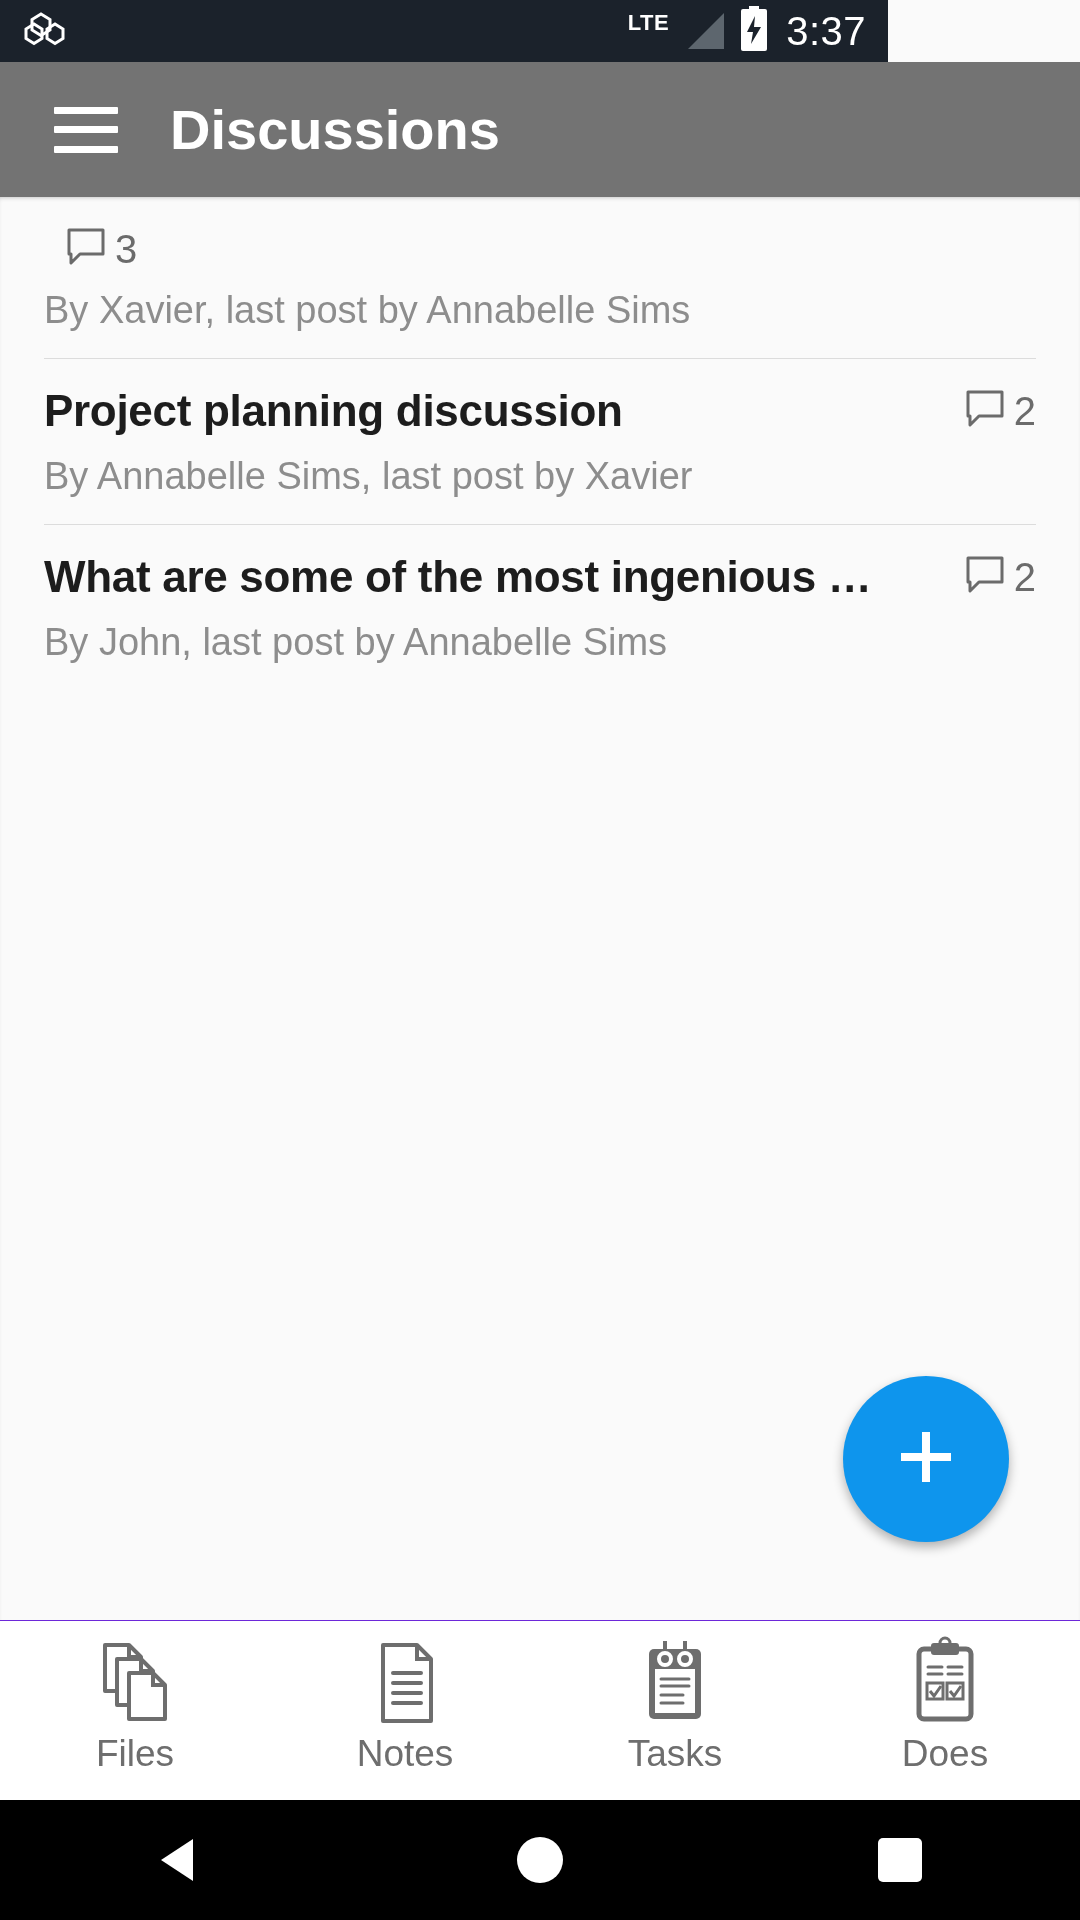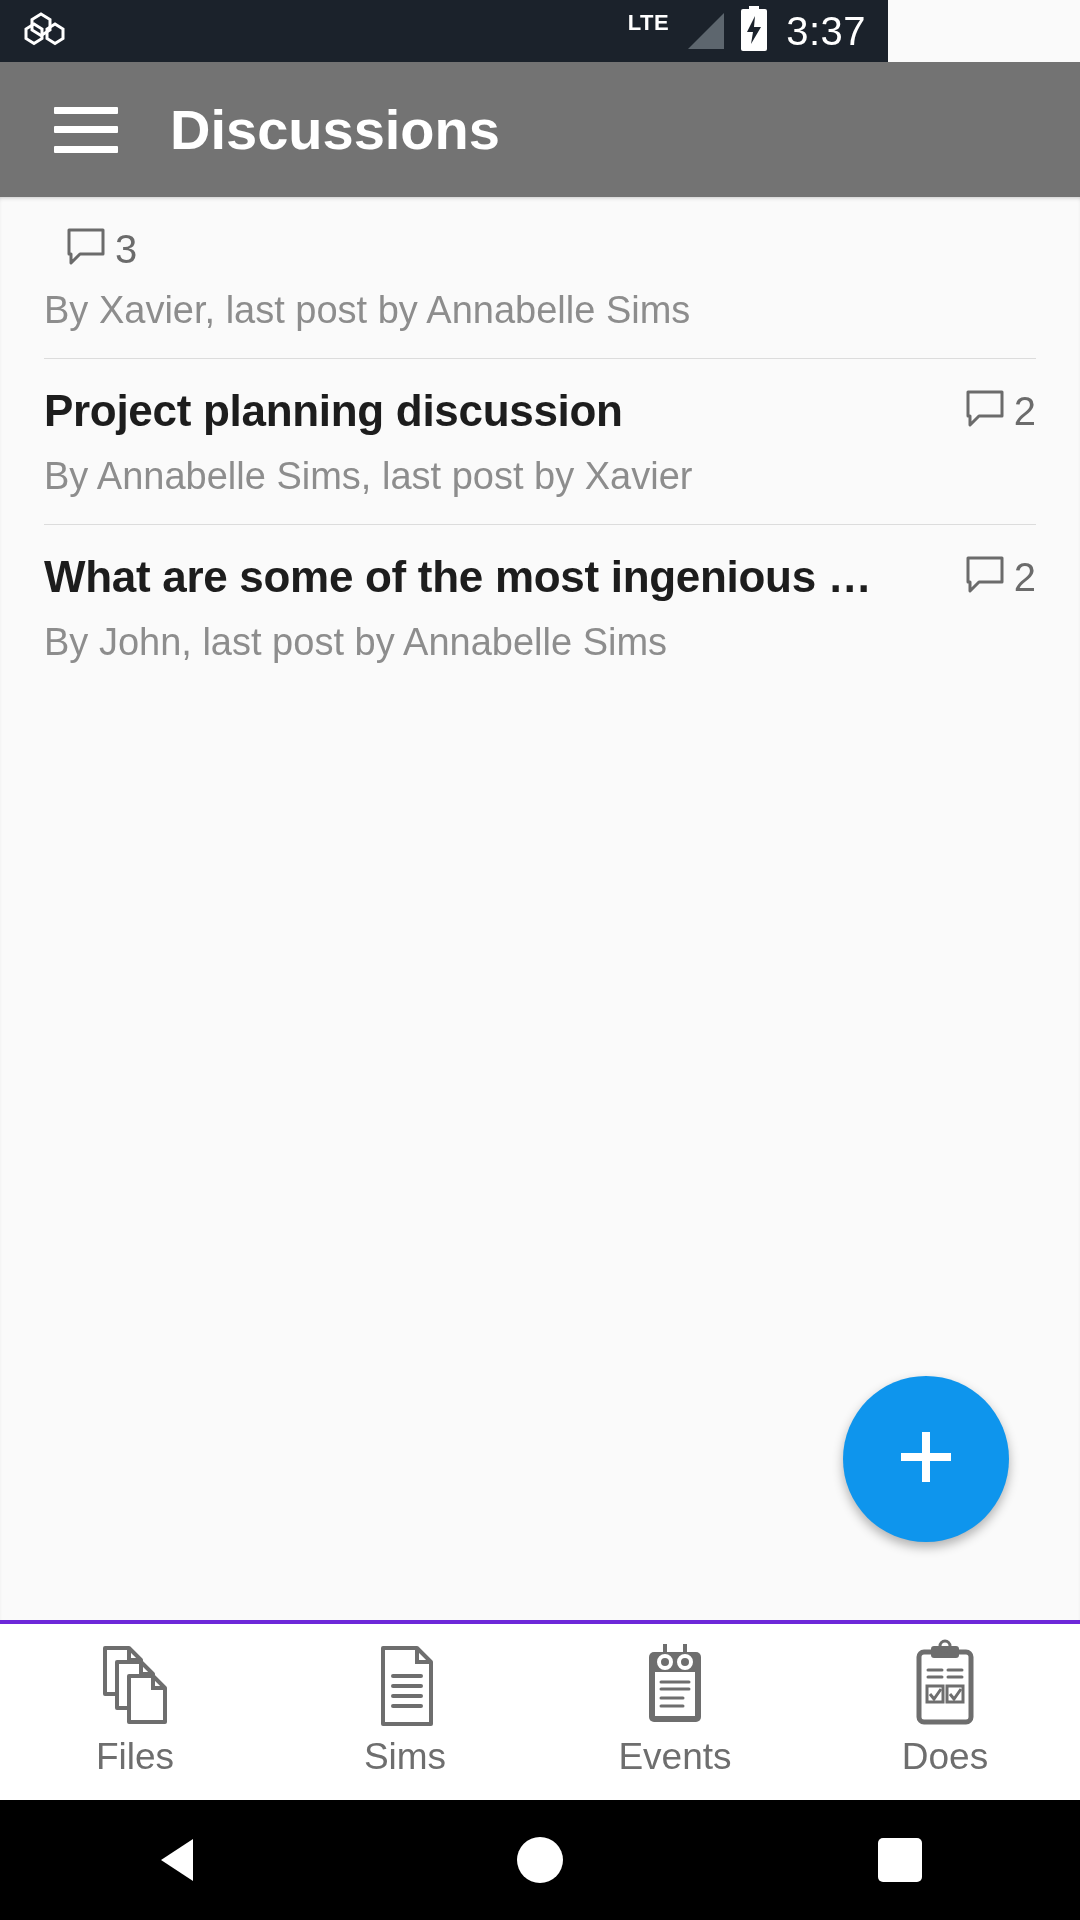--- a/index.html
+++ b/index.html
@@ -78,21 +78,21 @@
     position:absolute; left:843px; top:1376px; width:166px; height:166px;
     border-radius:50%; background:#0e95ed;
     box-shadow:0 5px 11px rgba(0,0,0,0.30);
     display:flex; align-items:center; justify-content:center; cursor:pointer;
   }
 
   
   .tabbar {
     position:absolute; top:1620px; left:0; width:1080px; height:180px;
     background:#ffffff; display:flex; align-items:flex-start;
-    border-top:4px solid #6d28d9;
+    border-top:1px solid #6d28d9;
   }
   .tab {
     flex:1 1 0; display:flex; flex-direction:column; align-items:center;
     padding-top:14px; cursor:pointer;
   }
   .tab-icon { height:96px; display:flex; align-items:center; justify-content:center; }
   .tab-label { font-size:37px; color:#6e6e6e; margin-top:4px; line-height:1; }
   .tab.active .tab-label { color:#0e95ed; }
 
   
@@ -235,21 +235,21 @@
           <path d="M26 10 h34 l14 14 v62 h-48 z" fill="#ffffff" stroke="#6e6e6e" stroke-width="4" stroke-linejoin="round"></path>
           <path d="M60 10 v14 h14" fill="none" stroke="#6e6e6e" stroke-width="4"></path>
           <g stroke="#6e6e6e" stroke-width="4" stroke-linecap="round">
             <line x1="36" y1="38" x2="64" y2="38"></line>
             <line x1="36" y1="48" x2="64" y2="48"></line>
             <line x1="36" y1="58" x2="64" y2="58"></line>
             <line x1="36" y1="68" x2="64" y2="68"></line>
           </g>
         </svg>
       </div>
-      <div class="tab-label">Sims</div>
+      <div class="tab-label">Notes</div>
     </div>
 
     <div class="tab">
       <div class="tab-icon">
         <svg width="96" height="96" viewBox="0 0 96 96">
           <rect x="22" y="14" width="52" height="70" rx="5" fill="#6e6e6e"></rect>
           <rect x="28" y="34" width="40" height="44" fill="#ffffff"></rect>
           <g fill="none" stroke="#6e6e6e" stroke-width="4">
             <path d="M38 6 v14"></path>
               <path d="M58 6 v14"></path>
@@ -257,21 +257,21 @@
           <circle cx="38" cy="24" r="6" fill="none" stroke="#ffffff" stroke-width="4"></circle>
           <circle cx="58" cy="24" r="6" fill="none" stroke="#ffffff" stroke-width="4"></circle>
           <g stroke="#6e6e6e" stroke-width="3" stroke-linecap="round">
             <line x1="34" y1="44" x2="62" y2="44"></line>
             <line x1="34" y1="51" x2="62" y2="51"></line>
             <line x1="34" y1="60" x2="56" y2="60"></line>
             <line x1="34" y1="68" x2="56" y2="68"></line>
           </g>
         </svg>
       </div>
-      <div class="tab-label">Events</div>
+      <div class="tab-label">Tasks</div>
     </div>
 
     <div class="tab">
       <div class="tab-icon">
         <svg width="96" height="96" viewBox="0 0 96 96">
           <rect x="22" y="14" width="52" height="70" rx="5" fill="#ffffff" stroke="#6e6e6e" stroke-width="5"></rect>
           <rect x="34" y="8" width="28" height="12" rx="3" fill="#6e6e6e"></rect>
           <circle cx="48" cy="8" r="5" fill="none" stroke="#6e6e6e" stroke-width="3"></circle>
           <g stroke="#6e6e6e" stroke-width="3" stroke-linecap="round">
             <line x1="31" y1="32" x2="45" y2="32"></line>

